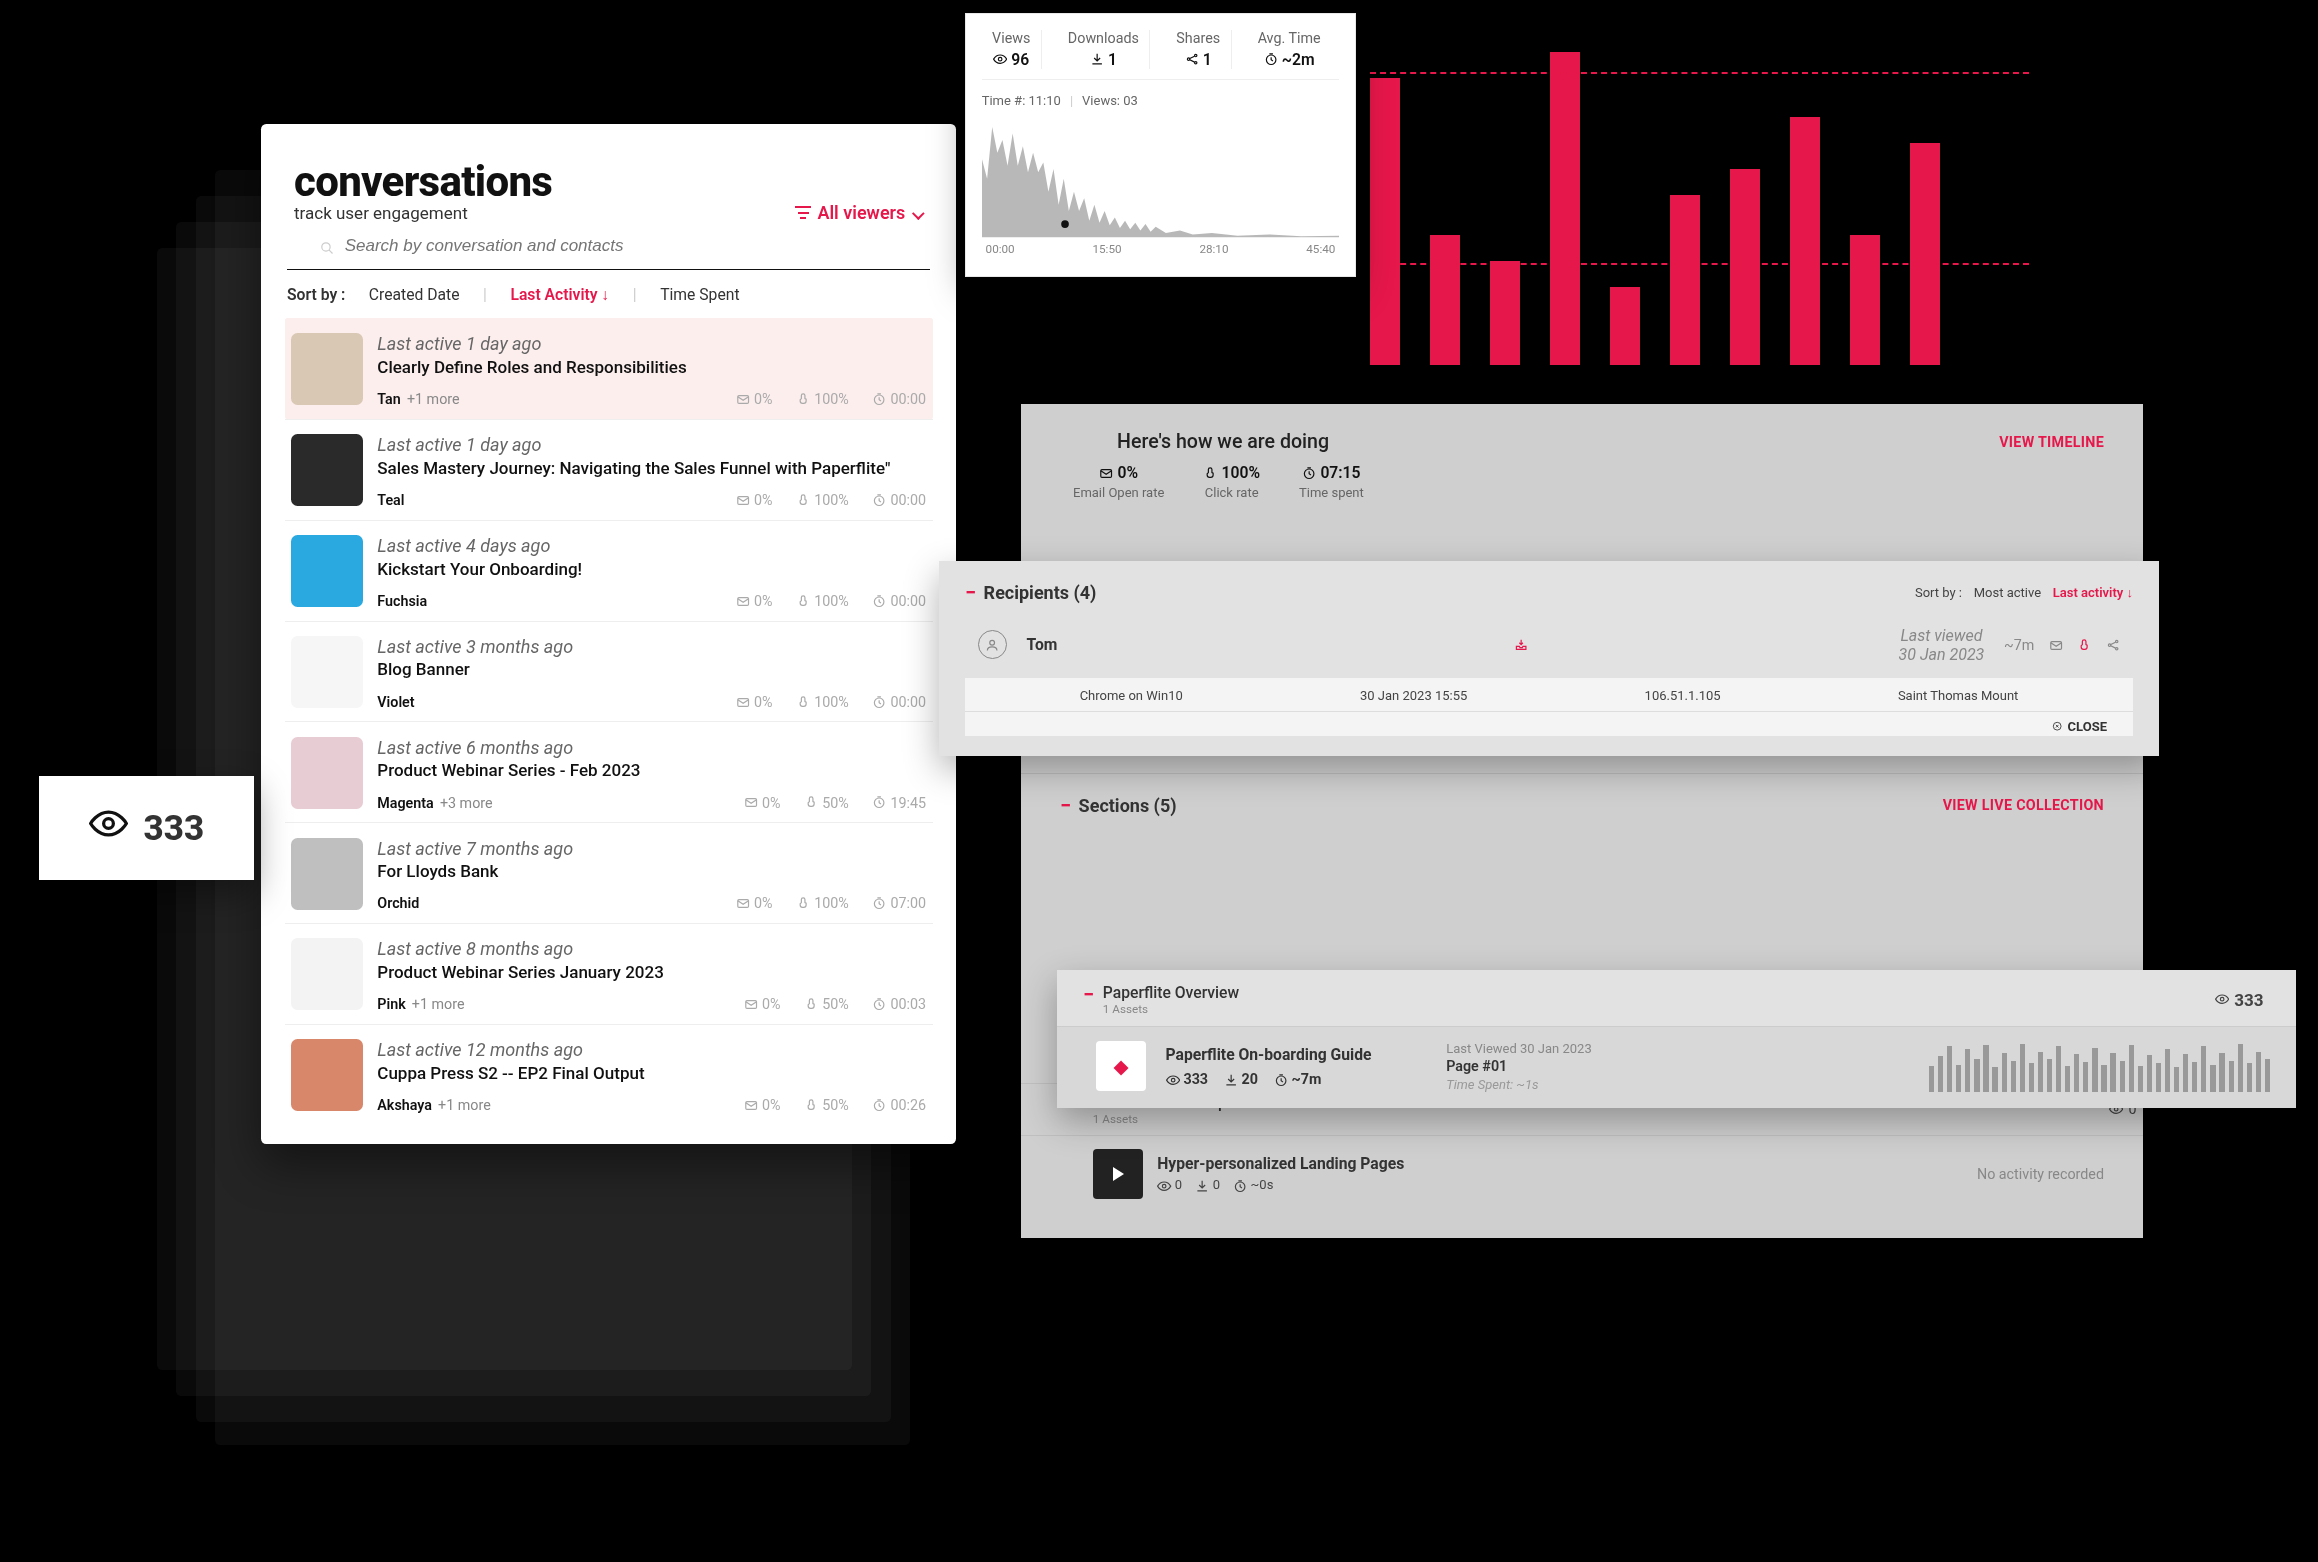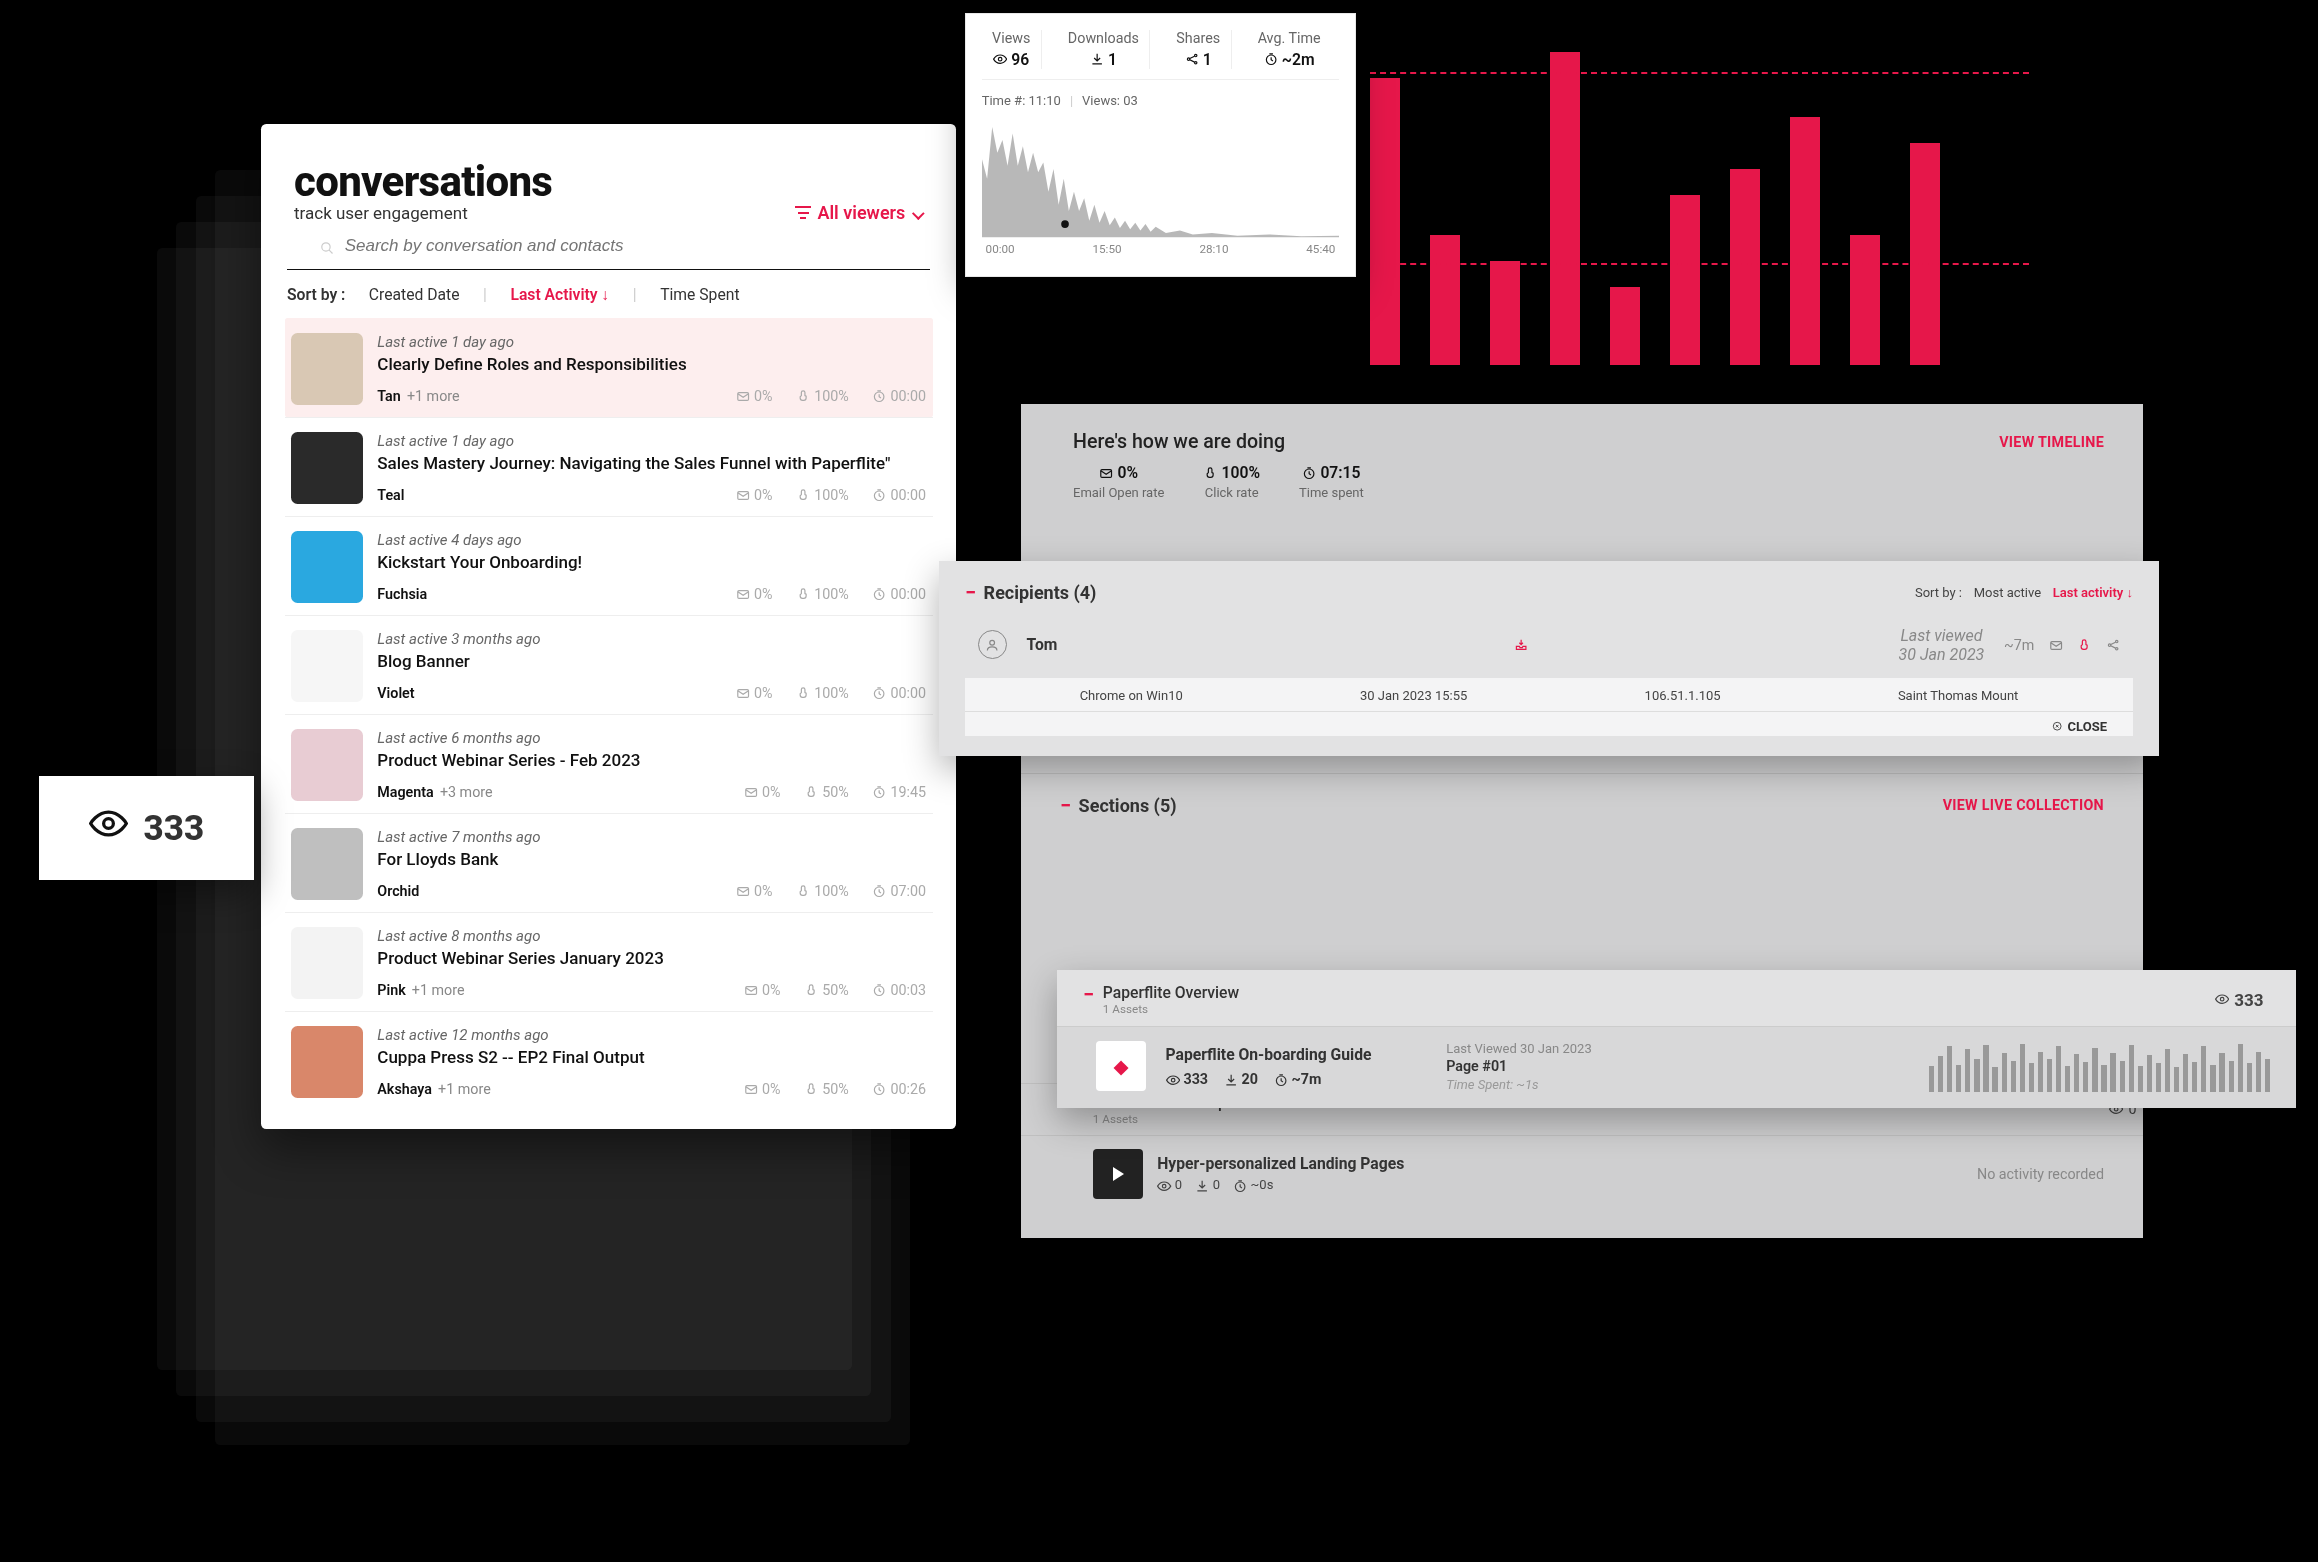--- a/index.html
+++ b/index.html
@@ -21,21 +21,21 @@
 .search-row input { border: none; outline: none; font-size: 17px; font-style: italic; color: #999; width: 100%; }
 .sort-row { padding: 14.3px 26px 14.3px 26px; display: flex; align-items: center; gap: 23.5px; font-size: 15.7px; }
 .sort-row .lbl { font-weight: 600; }
 .sort-row .opt { color: #333; }
 .sort-row .opt.active { color: #e6174a; font-weight: 600; }
 .conv-list { margin: 0 23.5px; }
 .conv-item { display: flex; gap: 14.3px; padding: 14.3px 6.5px 11.7px 6.5px; border-top: 0.7px solid #eee; }
 .conv-item.sel { background: #fdeeee; border-radius: 2.6px; border-top: 0.7px solid transparent; }
 .thumb { width: 72px; height: 72px; border-radius: 6.5px; background: #ddd; flex-shrink: 0; display: flex; align-items: center; justify-content: center; font-size: 9px; color: #666; overflow: hidden; }
 .conv-body { flex: 1; display: flex; flex-direction: column; gap: 2.6px; }
-.conv-last { font-style: italic; font-size: 15px; color: #666; }
+.conv-last { font-style: italic; font-size: 18px; color: #666; }
 .conv-name { font-size: 17px; color: #111; font-weight: 500; }
 .conv-foot { display: flex; align-items: center; justify-content: space-between; margin-top: 11.7px; }
 .conv-person { font-size: 14.3px; color: #111; font-weight: 600; }
 .conv-person .more { color: #888; font-weight: 400; margin-left: 2.6px; }
 .stats { display: flex; gap: 23.5px; align-items: center; }
 .stat { display: flex; align-items: center; gap: 3.9px; color: #aaa; font-size: 14.3px; }
 .divider { color: #ccc; }
 
 
 .view-bubble { position: absolute; left: 39px; top: 776px; width: 215px; height: 104px; background: #fff; box-shadow: 0 13px 33px rgba(0,0,0,0.4); display: flex; align-items: center; justify-content: center; gap: 15.7px; font-size: 35px; font-weight: 800; }
@@ -53,21 +53,21 @@
 .time-ticks { display: flex; justify-content: space-between; font-size: 11.7px; color: #888; margin-top: 3.9px; padding: 0 3.9px; }
 
 
 .bg-chart { position: absolute; left: 1370px; top: 26px; width: 620px; height: 365px; }
 .bg-chart .bars { display: flex; align-items: flex-end; gap: 30px; height: 339px; }
 .bg-chart .bars div { width: 30px; background: #e6174a; }
 .bg-chart .dotline { position: absolute; left: 0; right: -39px; border-top: 2px dashed #e6174a; }
 
 
 .detail-panel { position: absolute; left: 1021px; top: 404px; width: 1122px; background: #cfcfd0; box-shadow: 0 19.6px 46px rgba(0,0,0,0.4); padding-bottom: 26px; }
-.doing-row { display: flex; align-items: center; justify-content: space-between; padding: 26px 39px 6.5px 52px; }
+.doing-row { display: flex; align-items: center; justify-content: space-between; padding: 26px 39px 6.5px 52px; margin-left: 44px; }
 .doing-title { font-size: 19.6px; color: #222; font-weight: 500; }
 .viewtl { color: #e6174a; font-size: 14.3px; font-weight: 700; letter-spacing: 0.3px; }
 .doing-stats { display: flex; gap: 39px; padding: 3.9px 52px 19.6px 52px; font-size: 13px; color: #666; }
 .doing-stats .d { display: flex; flex-direction: column; align-items: center; gap: 2.6px; }
 .doing-stats .d .top { display: flex; align-items: center; gap: 3.9px; font-size: 15.7px; color: #111; font-weight: 600; }
 
 
 .recip-card { position: absolute; left: 939px; top: 561px; width: 1220px; background: #e2e2e3; box-shadow: 0 13px 33px rgba(0,0,0,0.3); padding: 19.6px 26px; z-index: 5; }
 .recip-head { display: flex; justify-content: space-between; align-items: center; margin-bottom: 10.4px; }
 .recip-title { font-size: 18px; font-weight: 700; display: flex; align-items: center; gap: 7.8px; }

